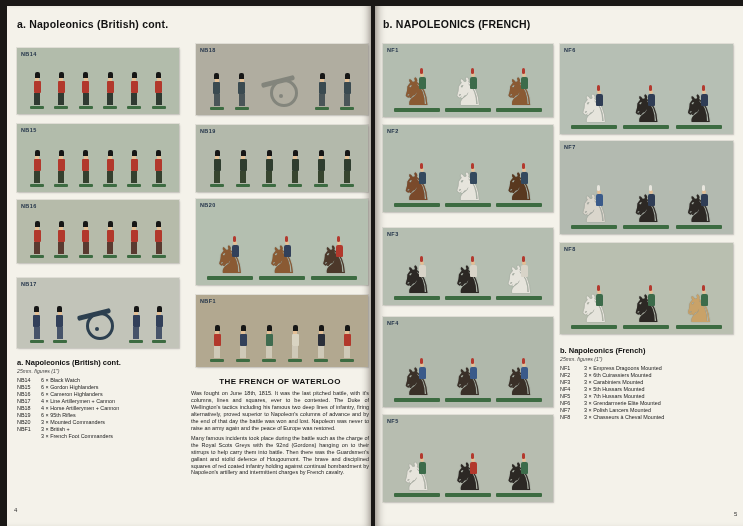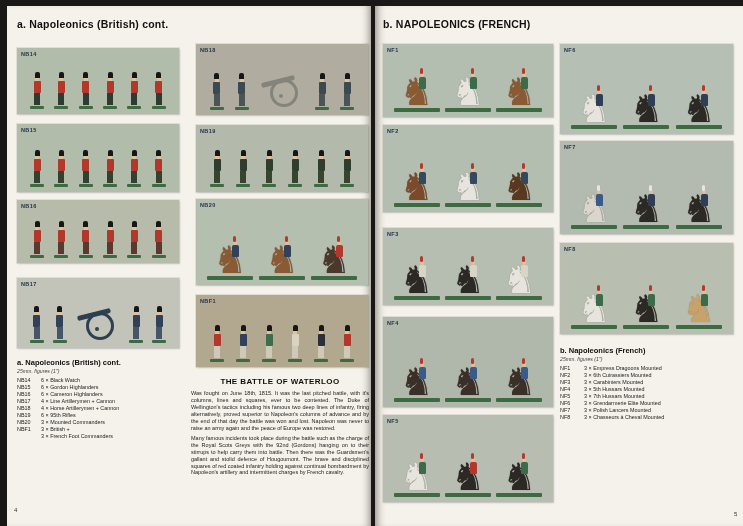--- a/index.html
+++ b/index.html
@@ -428,21 +428,21 @@
             <span class="desc">3 × British +</span>
           </div>
           <div class="lrow">
             <span class="code"></span>
             <span class="desc">3 × French Foot Commanders</span>
           </div>
         </div>
     </div>
 
     <div class="article" style="left:184px;top:371px;width:178px;">
-      <div class="atitle">THE BATTLE OF WATERLOO</div>
+      <div class="atitle">THE FRENCH OF WATERLOO</div>
       <div>
           <p>Was fought on June 18th, 1815. It was the last pitched battle, with it's columns, lines and squares, ever to be contested. The Duke of Wellington's tactics including his famous two deep lines of infantry, firing alternatively, proved superior to Napoleon's columns of advance and by the end of that day the battle was won and lost. Napoleon was never to raise an army again and the peace of Europe was restored.</p>
           <p>Many famous incidents took place during the battle such as the charge of the Royal Scots Greys with the 92nd (Gordons) hanging on to their stirrups to help carry them into battle. Then there was the Guardsmen's gallant and stolid defence of Hougoumont. The brave and disciplined squares of red coated infantry holding against continual bombardment by Napoleon's artillery and intermittent charges by French cavalry.</p>
         </div>
     </div>
 
     <div class="pagenum" style="left:7px;top:501px;">4</div>
   </div>
 
   <div class="page page-right">

